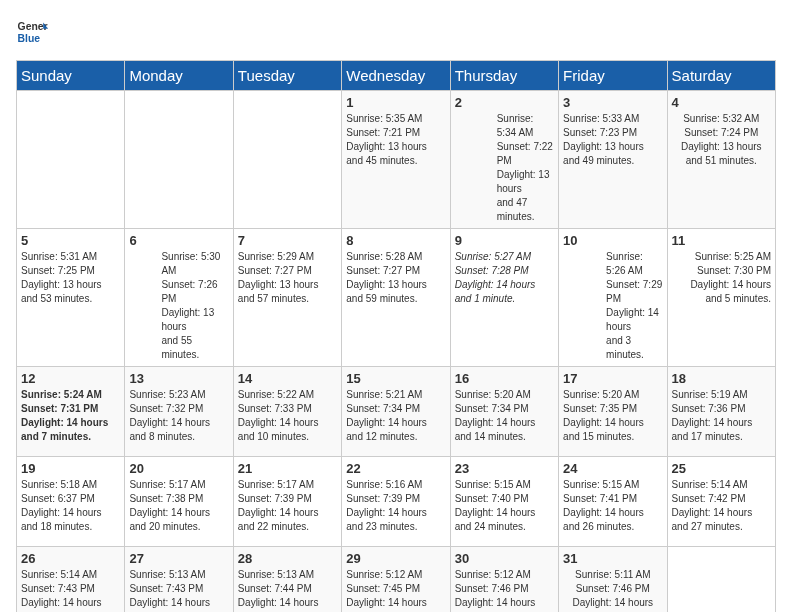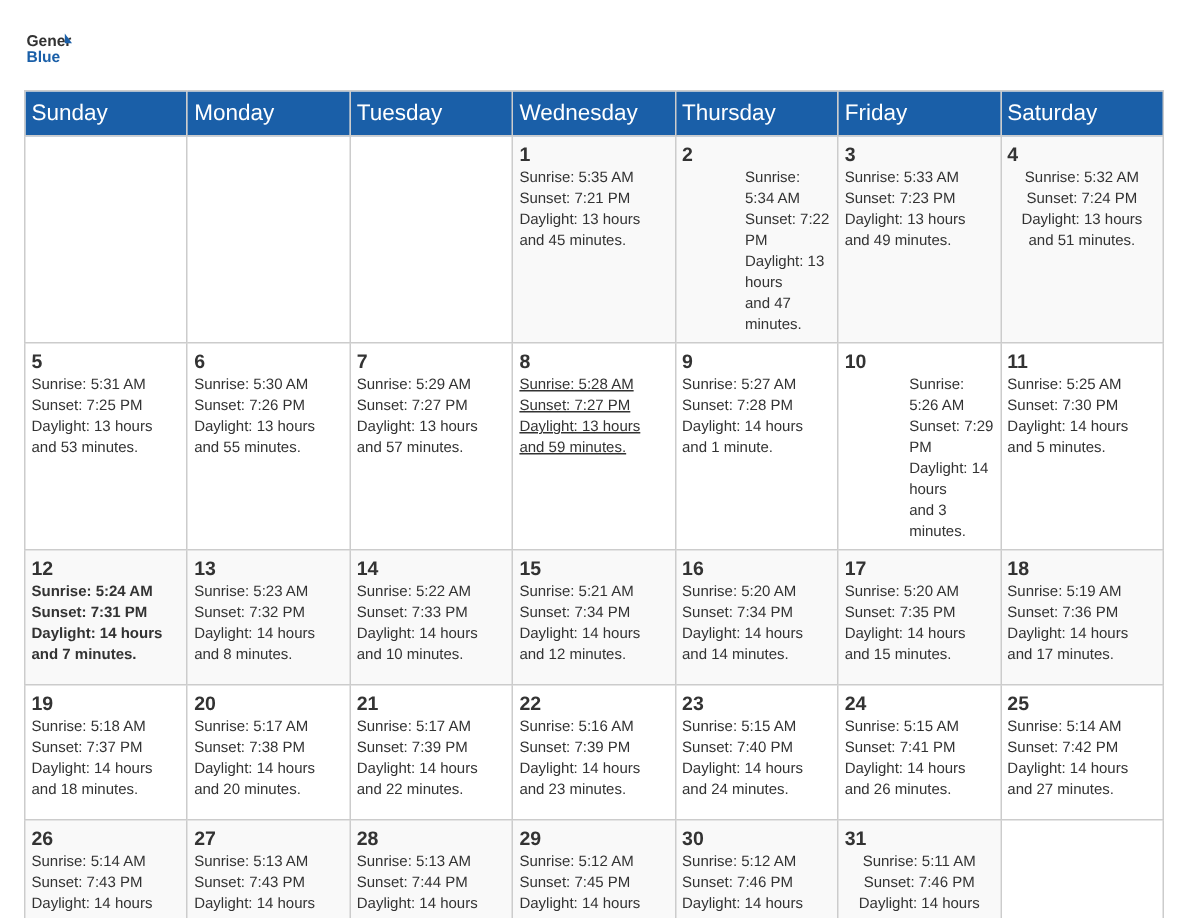--- a/index.html
+++ b/index.html
@@ -145,56 +145,56 @@
       <tr>
         <td>
           <span class="day-num">5</span>
           <div class="day-info" style="white-space: pre-line;">Sunrise: 5:31 AM
 Sunset: 7:25 PM
 Daylight: 13 hours
 and 53 minutes.</div>
         </td>
         <td>
           <span class="day-num">6</span>
-          <div class="day-info" style="white-space: pre-line;">Sunrise: 5:30 AM
+          <div class="day-info" style="white-space: pre-line; margin-left: 32px;">Sunrise: 5:30 AM
 Sunset: 7:26 PM
 Daylight: 13 hours
 and 55 minutes.</div>
         </td>
         <td>
           <span class="day-num">7</span>
           <div class="day-info" style="white-space: pre-line;">Sunrise: 5:29 AM
 Sunset: 7:27 PM
 Daylight: 13 hours
 and 57 minutes.</div>
         </td>
         <td>
           <span class="day-num">8</span>
-          <div class="day-info" style="white-space: pre-line; text-decoration: underline;">Sunrise: 5:28 AM
+          <div class="day-info" style="white-space: pre-line;">Sunrise: 5:28 AM
 Sunset: 7:27 PM
 Daylight: 13 hours
 and 59 minutes.</div>
         </td>
         <td>
           <span class="day-num">9</span>
-          <div class="day-info" style="white-space: pre-line;">Sunrise: 5:27 AM
+          <div class="day-info" style="white-space: pre-line; font-style: italic;">Sunrise: 5:27 AM
 Sunset: 7:28 PM
 Daylight: 14 hours
 and 1 minute.</div>
         </td>
         <td>
           <span class="day-num">10</span>
           <div class="day-info" style="white-space: pre-line; margin-left: 43px;">Sunrise: 5:26 AM
 Sunset: 7:29 PM
 Daylight: 14 hours
 and 3 minutes.</div>
         </td>
         <td>
           <span class="day-num">11</span>
-          <div class="day-info" style="white-space: pre-line;">Sunrise: 5:25 AM
+          <div class="day-info" style="white-space: pre-line; text-align: right;">Sunrise: 5:25 AM
 Sunset: 7:30 PM
 Daylight: 14 hours
 and 5 minutes.</div>
         </td>
       </tr>
       <tr>
         <td>
           <span class="day-num">12</span>
           <div class="day-info" style="white-space: pre-line; font-weight: bold;">Sunrise: 5:24 AM
 Sunset: 7:31 PM
@@ -241,21 +241,21 @@
           <div class="day-info" style="white-space: pre-line;">Sunrise: 5:19 AM
 Sunset: 7:36 PM
 Daylight: 14 hours
 and 17 minutes.</div>
         </td>
       </tr>
       <tr>
         <td>
           <span class="day-num">19</span>
           <div class="day-info" style="white-space: pre-line;">Sunrise: 5:18 AM
-Sunset: 7:37 PM
+Sunset: 6:37 PM
 Daylight: 14 hours
 and 18 minutes.</div>
         </td>
         <td>
           <span class="day-num">20</span>
           <div class="day-info" style="white-space: pre-line;">Sunrise: 5:17 AM
 Sunset: 7:38 PM
 Daylight: 14 hours
 and 20 minutes.</div>
         </td>

